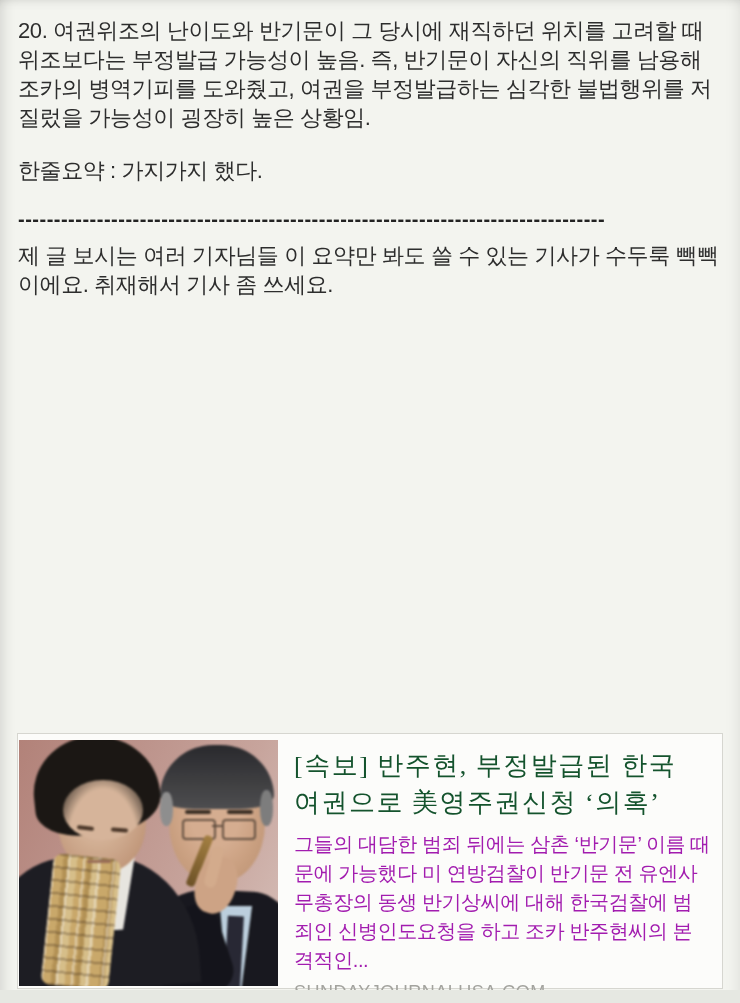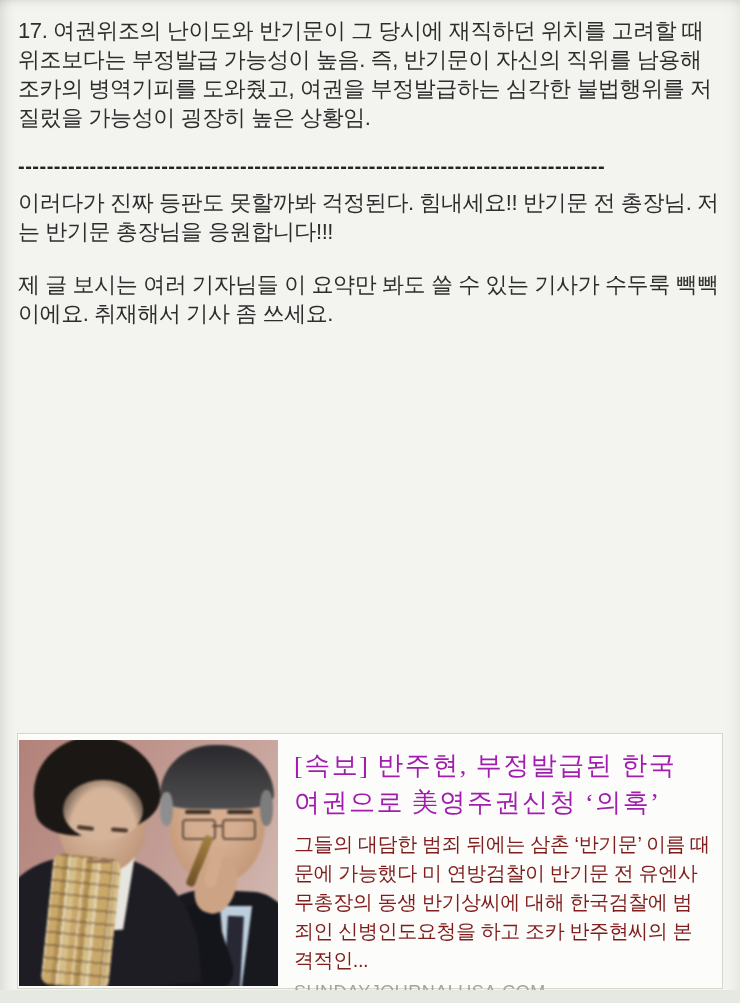--- a/index.html
+++ b/index.html
@@ -66,43 +66,43 @@
   .lm-hair{left:14px;top:-4px;width:126px;height:98px;background:#17130f;border-radius:50% 55% 45% 40%/60% 65% 35% 30%;transform:rotate(-6deg);z-index:10;}
   .lm-hair-cut{left:44px;top:40px;width:80px;height:60px;background:radial-gradient(ellipse at 50% 100%,#dcb698 60%,rgba(220,182,152,0) 100%);border-radius:50%;z-index:10;}
   .lm-eye-l{left:58px;top:86px;width:17px;height:4px;background:#4a3323;border-radius:2px;transform:rotate(6deg);z-index:11;}
   .lm-eye-r{left:92px;top:88px;width:17px;height:4px;background:#4a3323;border-radius:2px;transform:rotate(4deg);z-index:11;}
   .lm-mouth{left:68px;top:120px;width:24px;height:3px;background:#9c6b52;border-radius:2px;z-index:11;}
   
   .card-text{position:absolute;left:276px;top:0;width:416px;height:100%;}
   .headline{
     margin-top:13px;
     font-family:"Liberation Serif","DejaVu Serif",serif;
-    font-size:26px;line-height:37px;color:#a21caf;letter-spacing:1.5px;
+    font-size:26px;line-height:37px;color:#14532d;letter-spacing:1.5px;
     word-break:break-all;
   }
   .desc{
     margin-top:9px;
-    font-size:20px;line-height:29px;color:#7f1d1d;letter-spacing:-0.4px;
+    font-size:20px;line-height:29px;color:#a21caf;letter-spacing:-0.4px;
     word-break:break-all;
   }
   .source{
     margin-top:7px;
     font-size:18px;color:#a3a39e;letter-spacing:0.5px;
   }
   .bottom-strip{position:absolute;left:0;bottom:0;width:740px;height:13px;background:#e6e8e2;}
 </style>
 </head>
 <body>
 
 <div class="page">
 
   <div class="post-text">
-    <p>17. 여권위조의 난이도와 반기문이 그 당시에 재직하던 위치를 고려할 때 위조보다는 부정발급 가능성이 높음. 즉, 반기문이 자신의 직위를 남용해 조카의 병역기피를 도와줬고, 여권을 부정발급하는 심각한 불법행위를 저질렀을 가능성이 굉장히 높은 상황임.</p>
+    <p>20. 여권위조의 난이도와 반기문이 그 당시에 재직하던 위치를 고려할 때 위조보다는 부정발급 가능성이 높음. 즉, 반기문이 자신의 직위를 남용해 조카의 병역기피를 도와줬고, 여권을 부정발급하는 심각한 불법행위를 저질렀을 가능성이 굉장히 높은 상황임.</p>
+    <p>한줄요약 : 가지가지 했다.</p>
     <div class="divider">--------------------------------------------------------------------------------------------------------------</div>
-    <p>이러다가 진짜 등판도 못할까봐 걱정된다. 힘내세요!! 반기문 전 총장님. 저는 반기문 총장님을 응원합니다!!!</p>
     <p>제 글 보시는 여러 기자님들 이 요약만 봐도 쓸 수 있는 기사가 수두룩 빽빽이에요. 취재해서 기사 좀 쓰세요.</p>
   </div>
 
   <a class="card">
     <div class="photo">
       <div class="photo-art">
 
         <div class="ph rm-suit"></div>
         <div class="ph rm-shirt"></div>
         <div class="ph rm-tie"></div>

